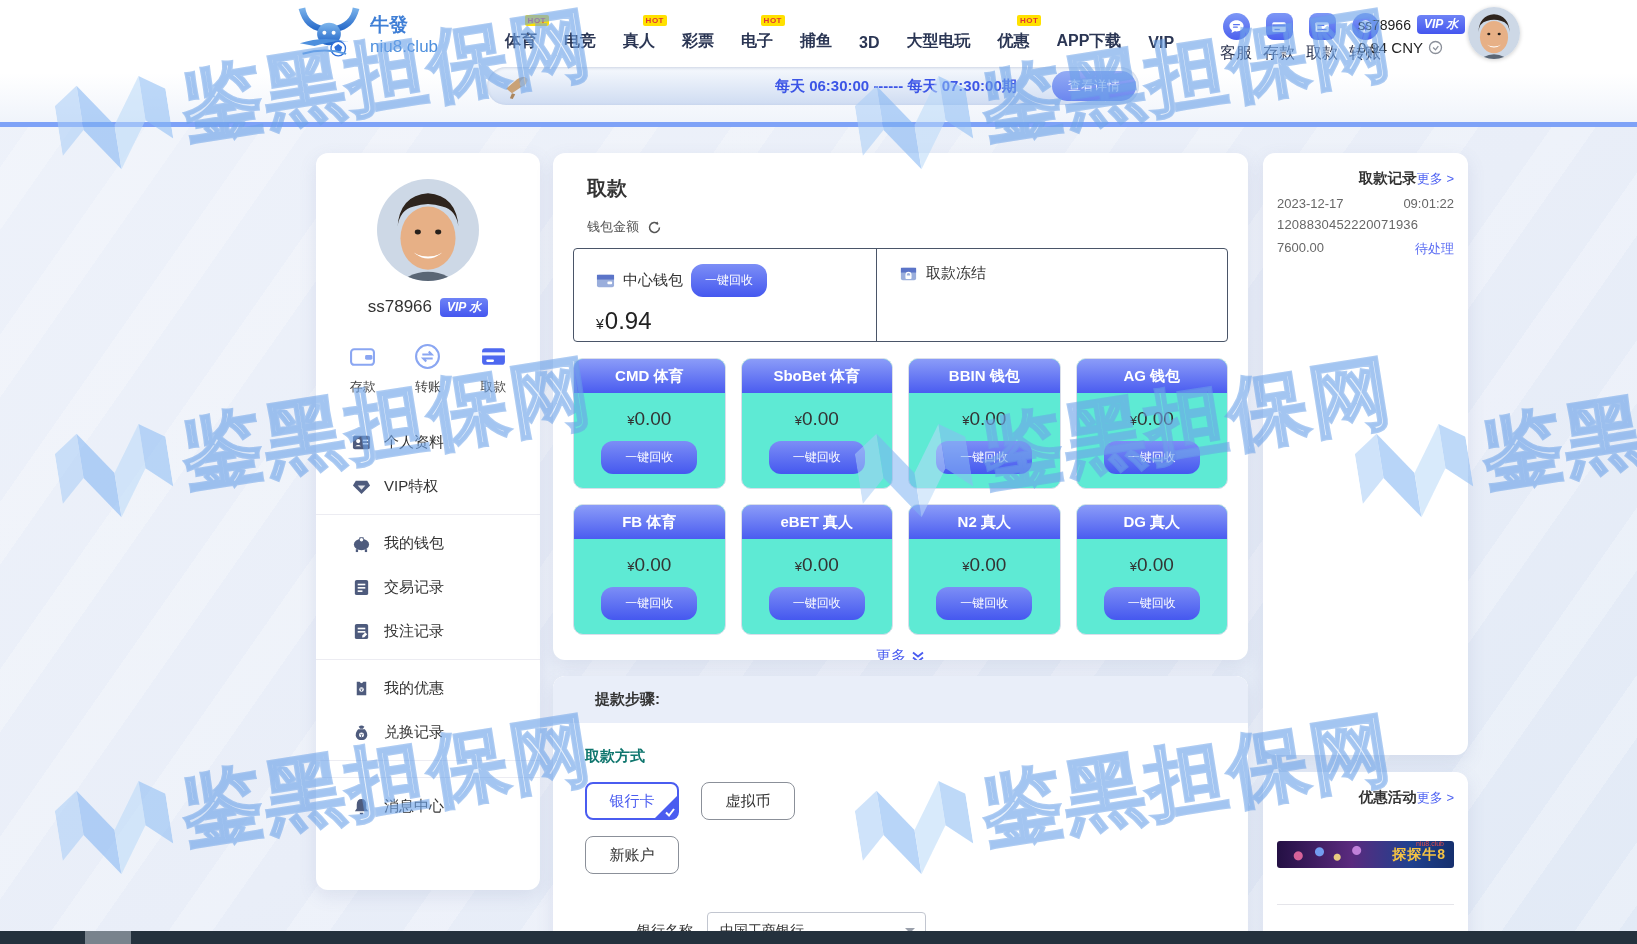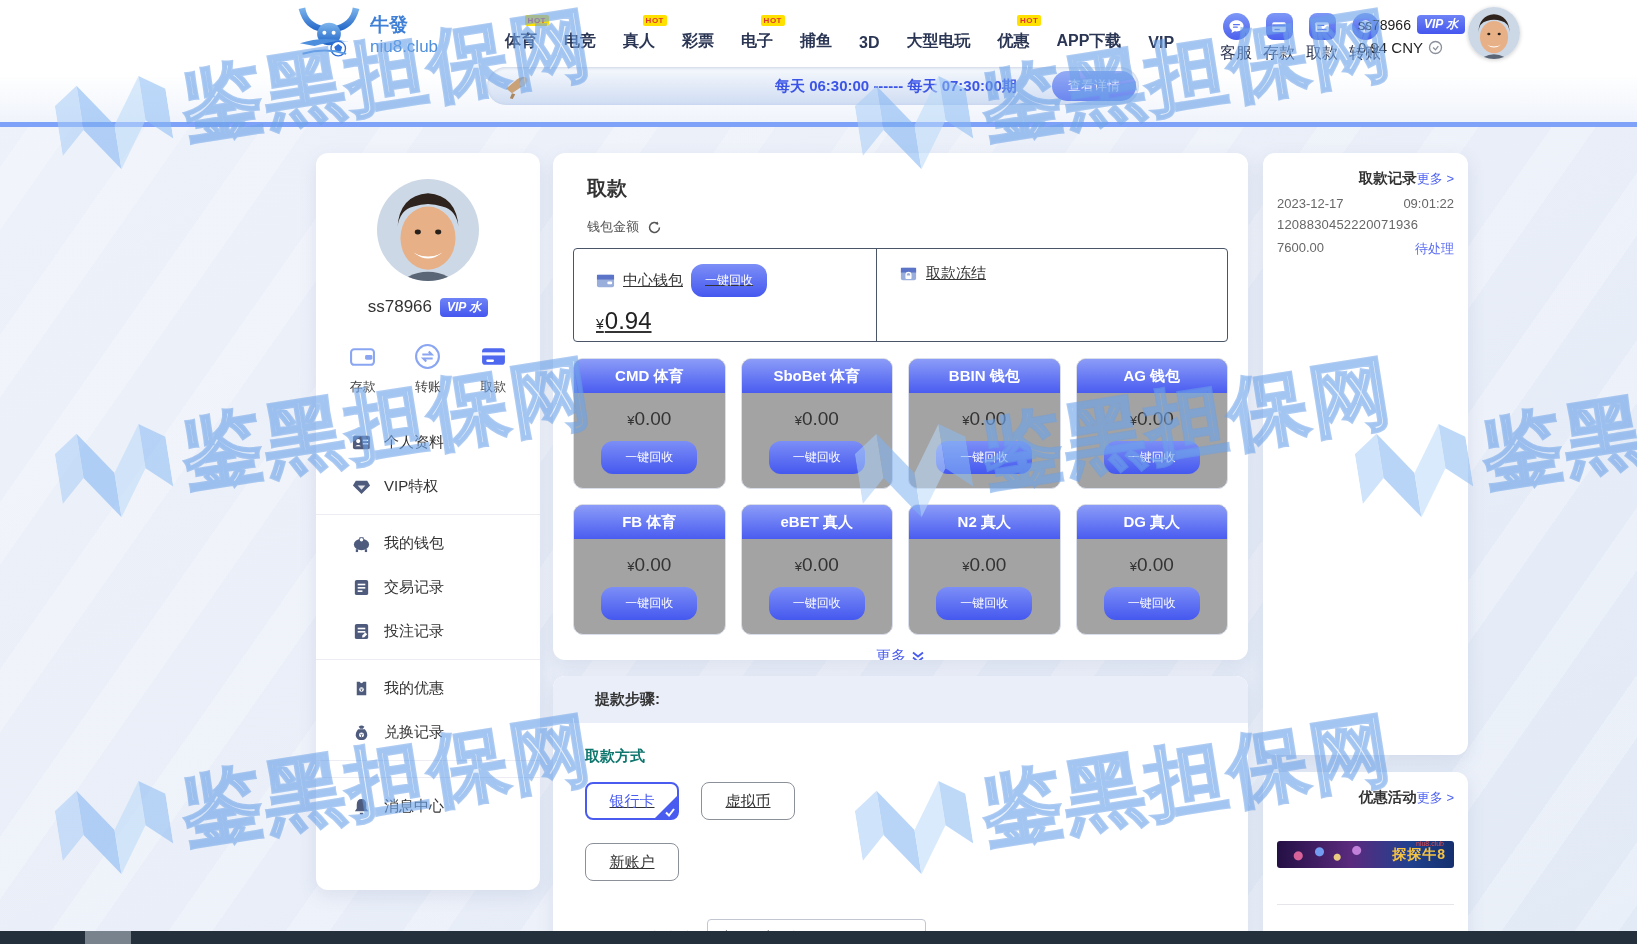--- a/index.html
+++ b/index.html
@@ -57,46 +57,46 @@
   .sideact .lbl{font-size:13px;color:#444;}
   .menu{margin-top:24px;}
   .mitem{display:flex;align-items:center;gap:13px;height:44px;padding-left:36px;font-size:15px;color:#333;cursor:pointer;}
   .mitem svg{flex:0 0 auto;}
   .mhr{border:none;border-top:1px solid #ececf2;margin:6px 0;}
   
   .main1{left:553px;top:153px;width:695px;height:507px;padding:0;overflow:hidden;}
   .m1pad{padding:20px 20px 0;}
   .m1title{font-size:20px;font-weight:bold;color:#333;margin:2px 0 0 14px;}
   .wrow{display:flex;align-items:center;gap:8px;margin:16px 0 0 14px;font-size:13px;color:#555;}
-  .balbox{margin-top:12px;border:1px solid #4a5568;border-radius:4px;height:92px;display:flex;text-decoration:underline;}
+  .balbox{margin-top:12px;border:1px solid #4a5568;border-radius:4px;height:92px;display:flex;}
   .balcol{padding:15px 22px;flex:1;}
   .balcol.first{flex:0 0 258px;}
   .baldiv{width:1px;background:#4a5568;}
   .balhead{display:flex;align-items:center;gap:8px;font-size:15px;color:#333;}
   .pill{border:none;border-radius:12px;height:33px;padding:0 14px;background:linear-gradient(#7c8ef6,#4558ef);
     color:#fff;font-size:12px;cursor:pointer;display:inline-flex;align-items:center;justify-content:center;}
   .balamt{margin-top:10px;font-size:24px;color:#222;}
   .balamt .cur{font-size:14px;margin-right:1px;}
   .wgrid{display:grid;grid-template-columns:repeat(4,1fr);gap:15px;margin-top:16px;}
-  .wcard{border:1px solid #d9deea;border-radius:10px;overflow:hidden;text-align:center;background:#a3a3a3;}
+  .wcard{border:1px solid #d9deea;border-radius:10px;overflow:hidden;text-align:center;background:#5eead4;}
   .whead{height:34px;line-height:34px;background:linear-gradient(#8b9cf8,#4a5cf0);color:#fff;font-size:15px;font-weight:bold;}
   .wamt{margin:15px 0 11px;font-size:19px;color:#333;}
   .wamt .cur{font-size:13px;}
   .wcard .pill{margin:0 auto 14px;width:96px;}
   .morerow{margin-top:12px;text-align:center;color:#4a5cf0;font-size:15px;cursor:pointer;
     display:flex;align-items:center;justify-content:center;gap:5px;}
   
   .main2{left:553px;top:676px;width:695px;height:290px;overflow:hidden;}
   .stepsbar{height:47px;background:#e9eef9;border-radius:12px 12px 0 0;display:flex;align-items:center;padding:0 42px;}
   .stepsbar .stitle{font-size:15px;font-weight:bold;color:#333;flex:0 0 150px;}
   .steps-items{flex:1;display:flex;justify-content:space-between;padding-right:28px;}
   .step{font-size:15px;color:#444;}
   .m2body{padding:24px 32px 0;}
   .mtitle2{font-size:15px;font-weight:bold;color:#0f766e;}
-  .opts{margin-top:16px;display:flex;flex-wrap:wrap;gap:23px 22px;width:240px;text-decoration:underline;}
+  .opts{margin-top:16px;display:flex;flex-wrap:wrap;gap:16px 22px;width:240px;}
   .opt{position:relative;min-width:94px;height:38px;background:#fff;border:1px solid #8b9099;border-radius:8px;
     font-size:15px;color:#333;cursor:pointer;font-family:inherit;}
   .opt.sel{border:2px solid #4a5cf0;color:#4a5cf0;}
   .corner{position:absolute;right:-1px;bottom:-1px;width:0;height:0;
     border-left:24px solid transparent;border-bottom:24px solid #4a5cf0;border-bottom-right-radius:6px;}
   .corner svg{position:absolute;left:-14px;top:11px;}
   .bankrow{margin-top:38px;display:flex;align-items:center;}
   .blabel{width:108px;text-align:right;padding-right:14px;font-size:14px;color:#333;}
   .select{position:relative;width:205px;height:36px;border:1px solid #c2c6d0;border-radius:4px;background:#fff;
     font-size:14px;color:#333;line-height:34px;padding-left:12px;cursor:pointer;}

